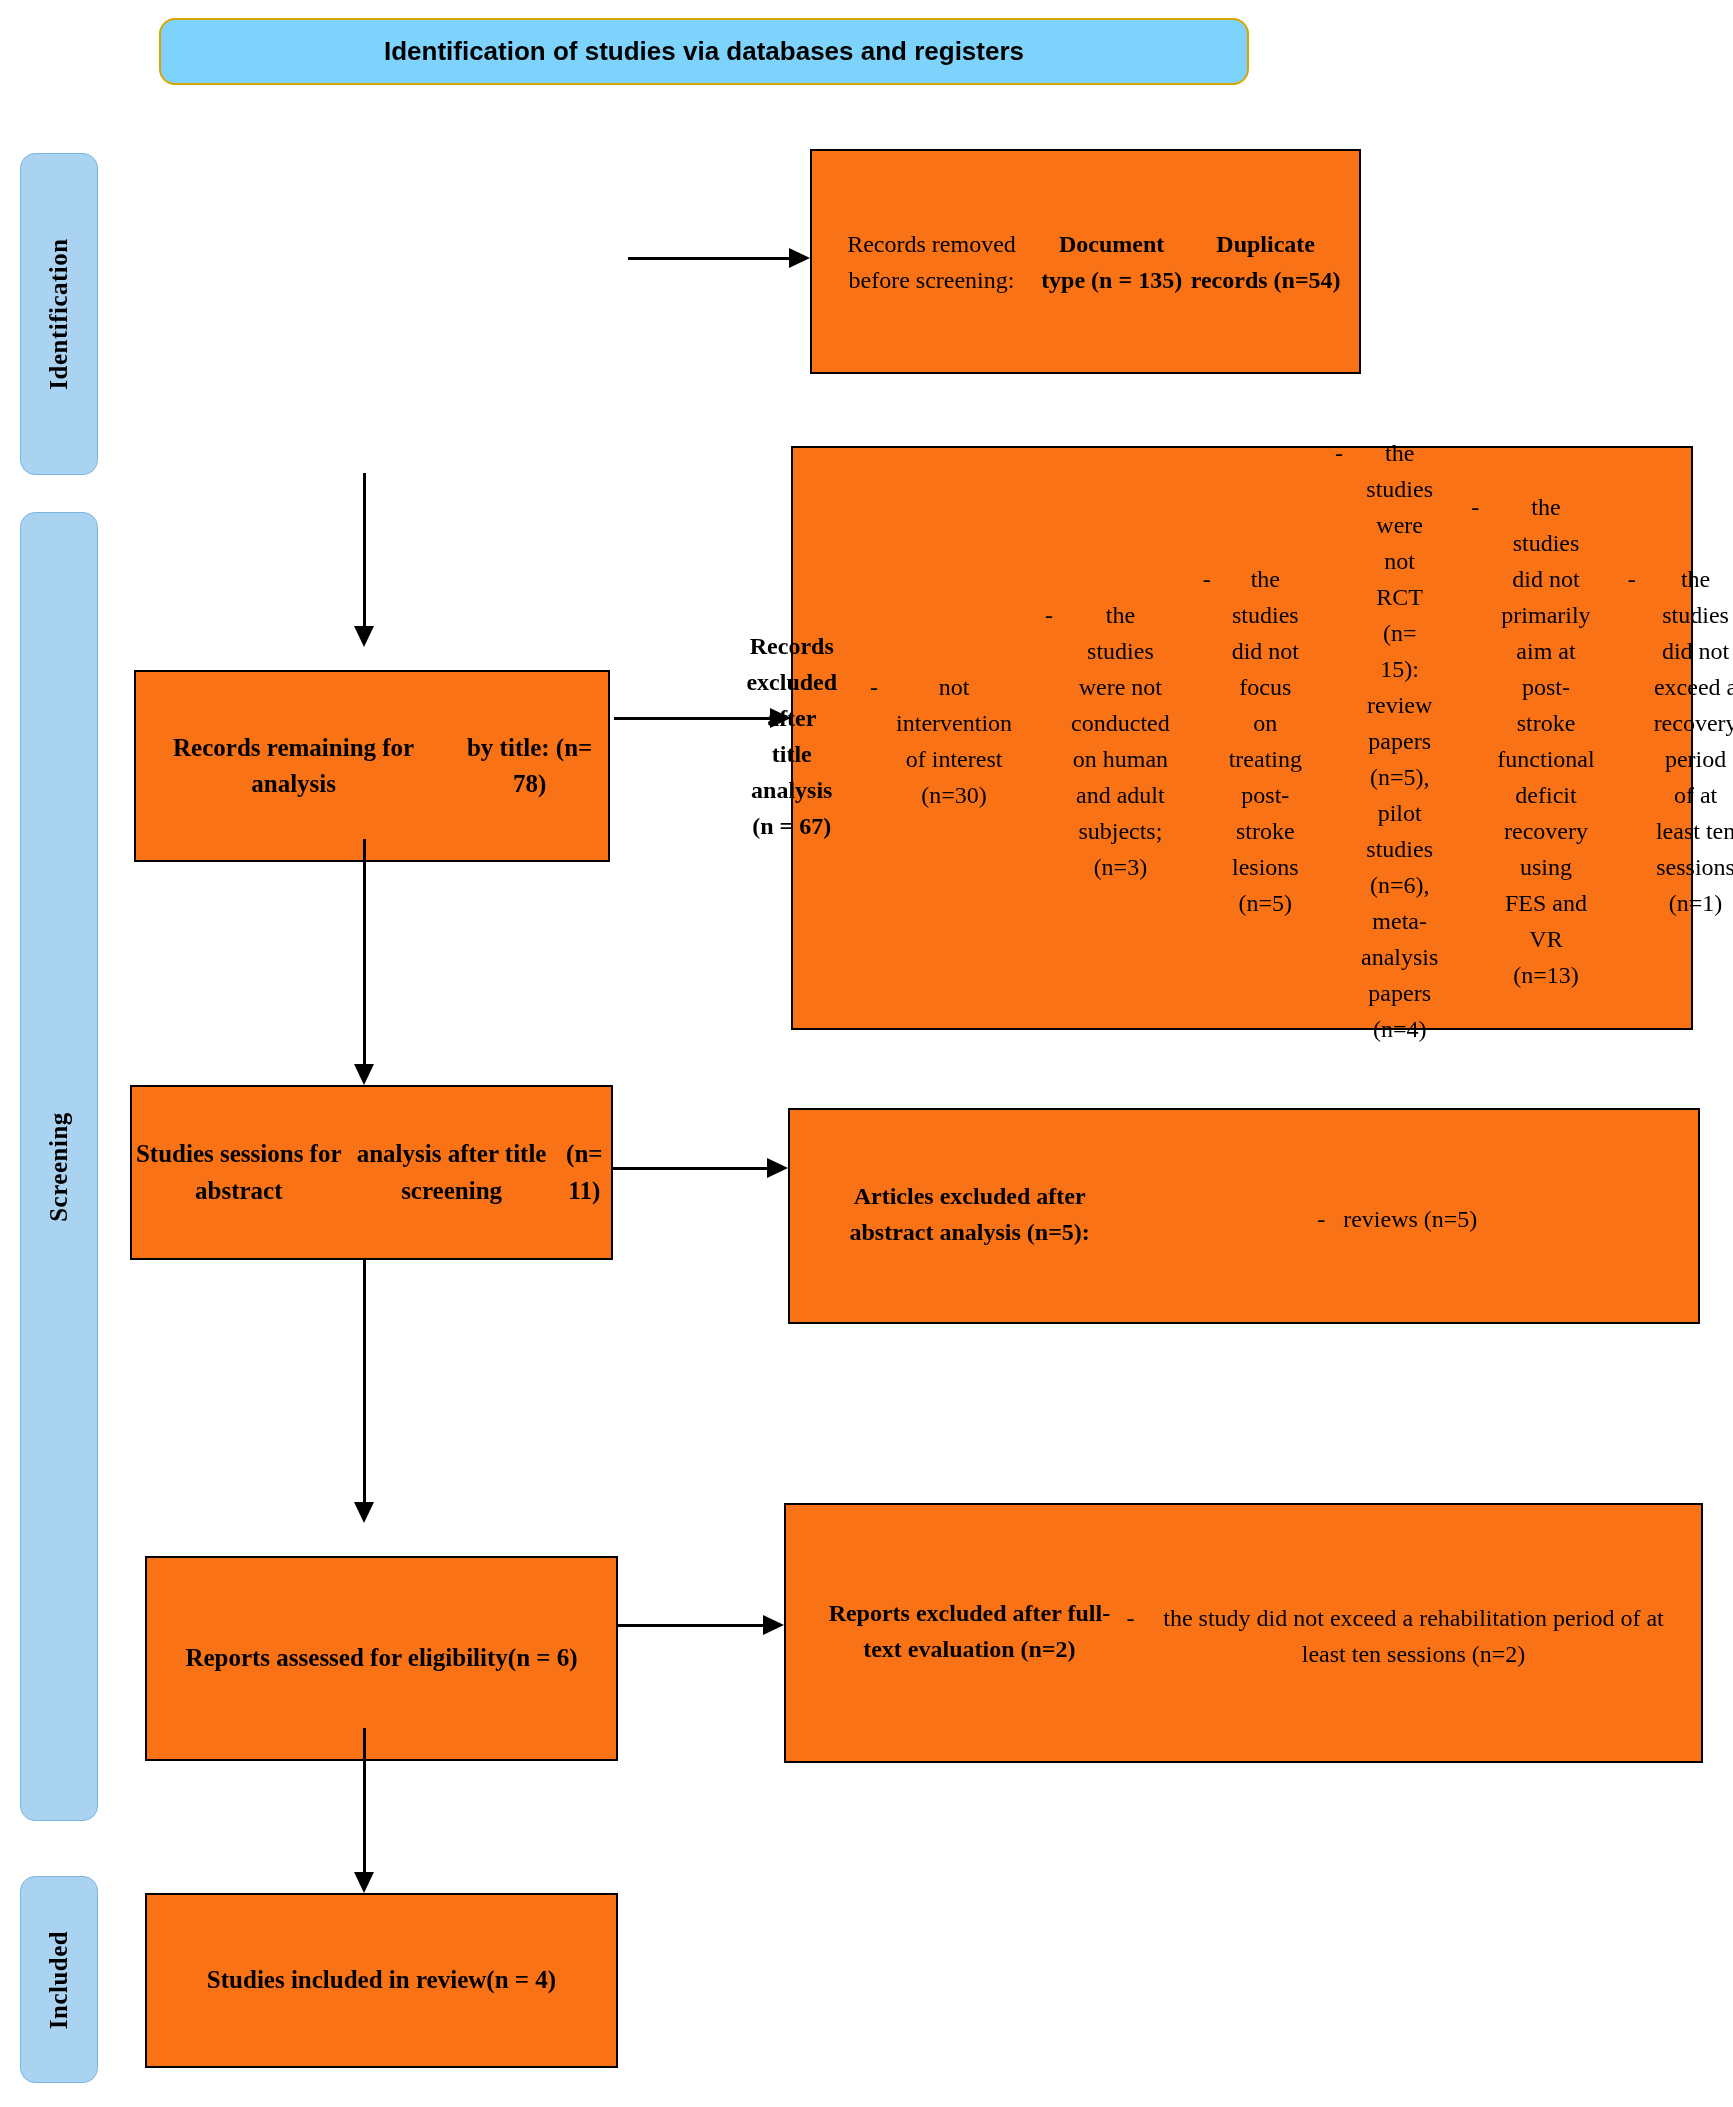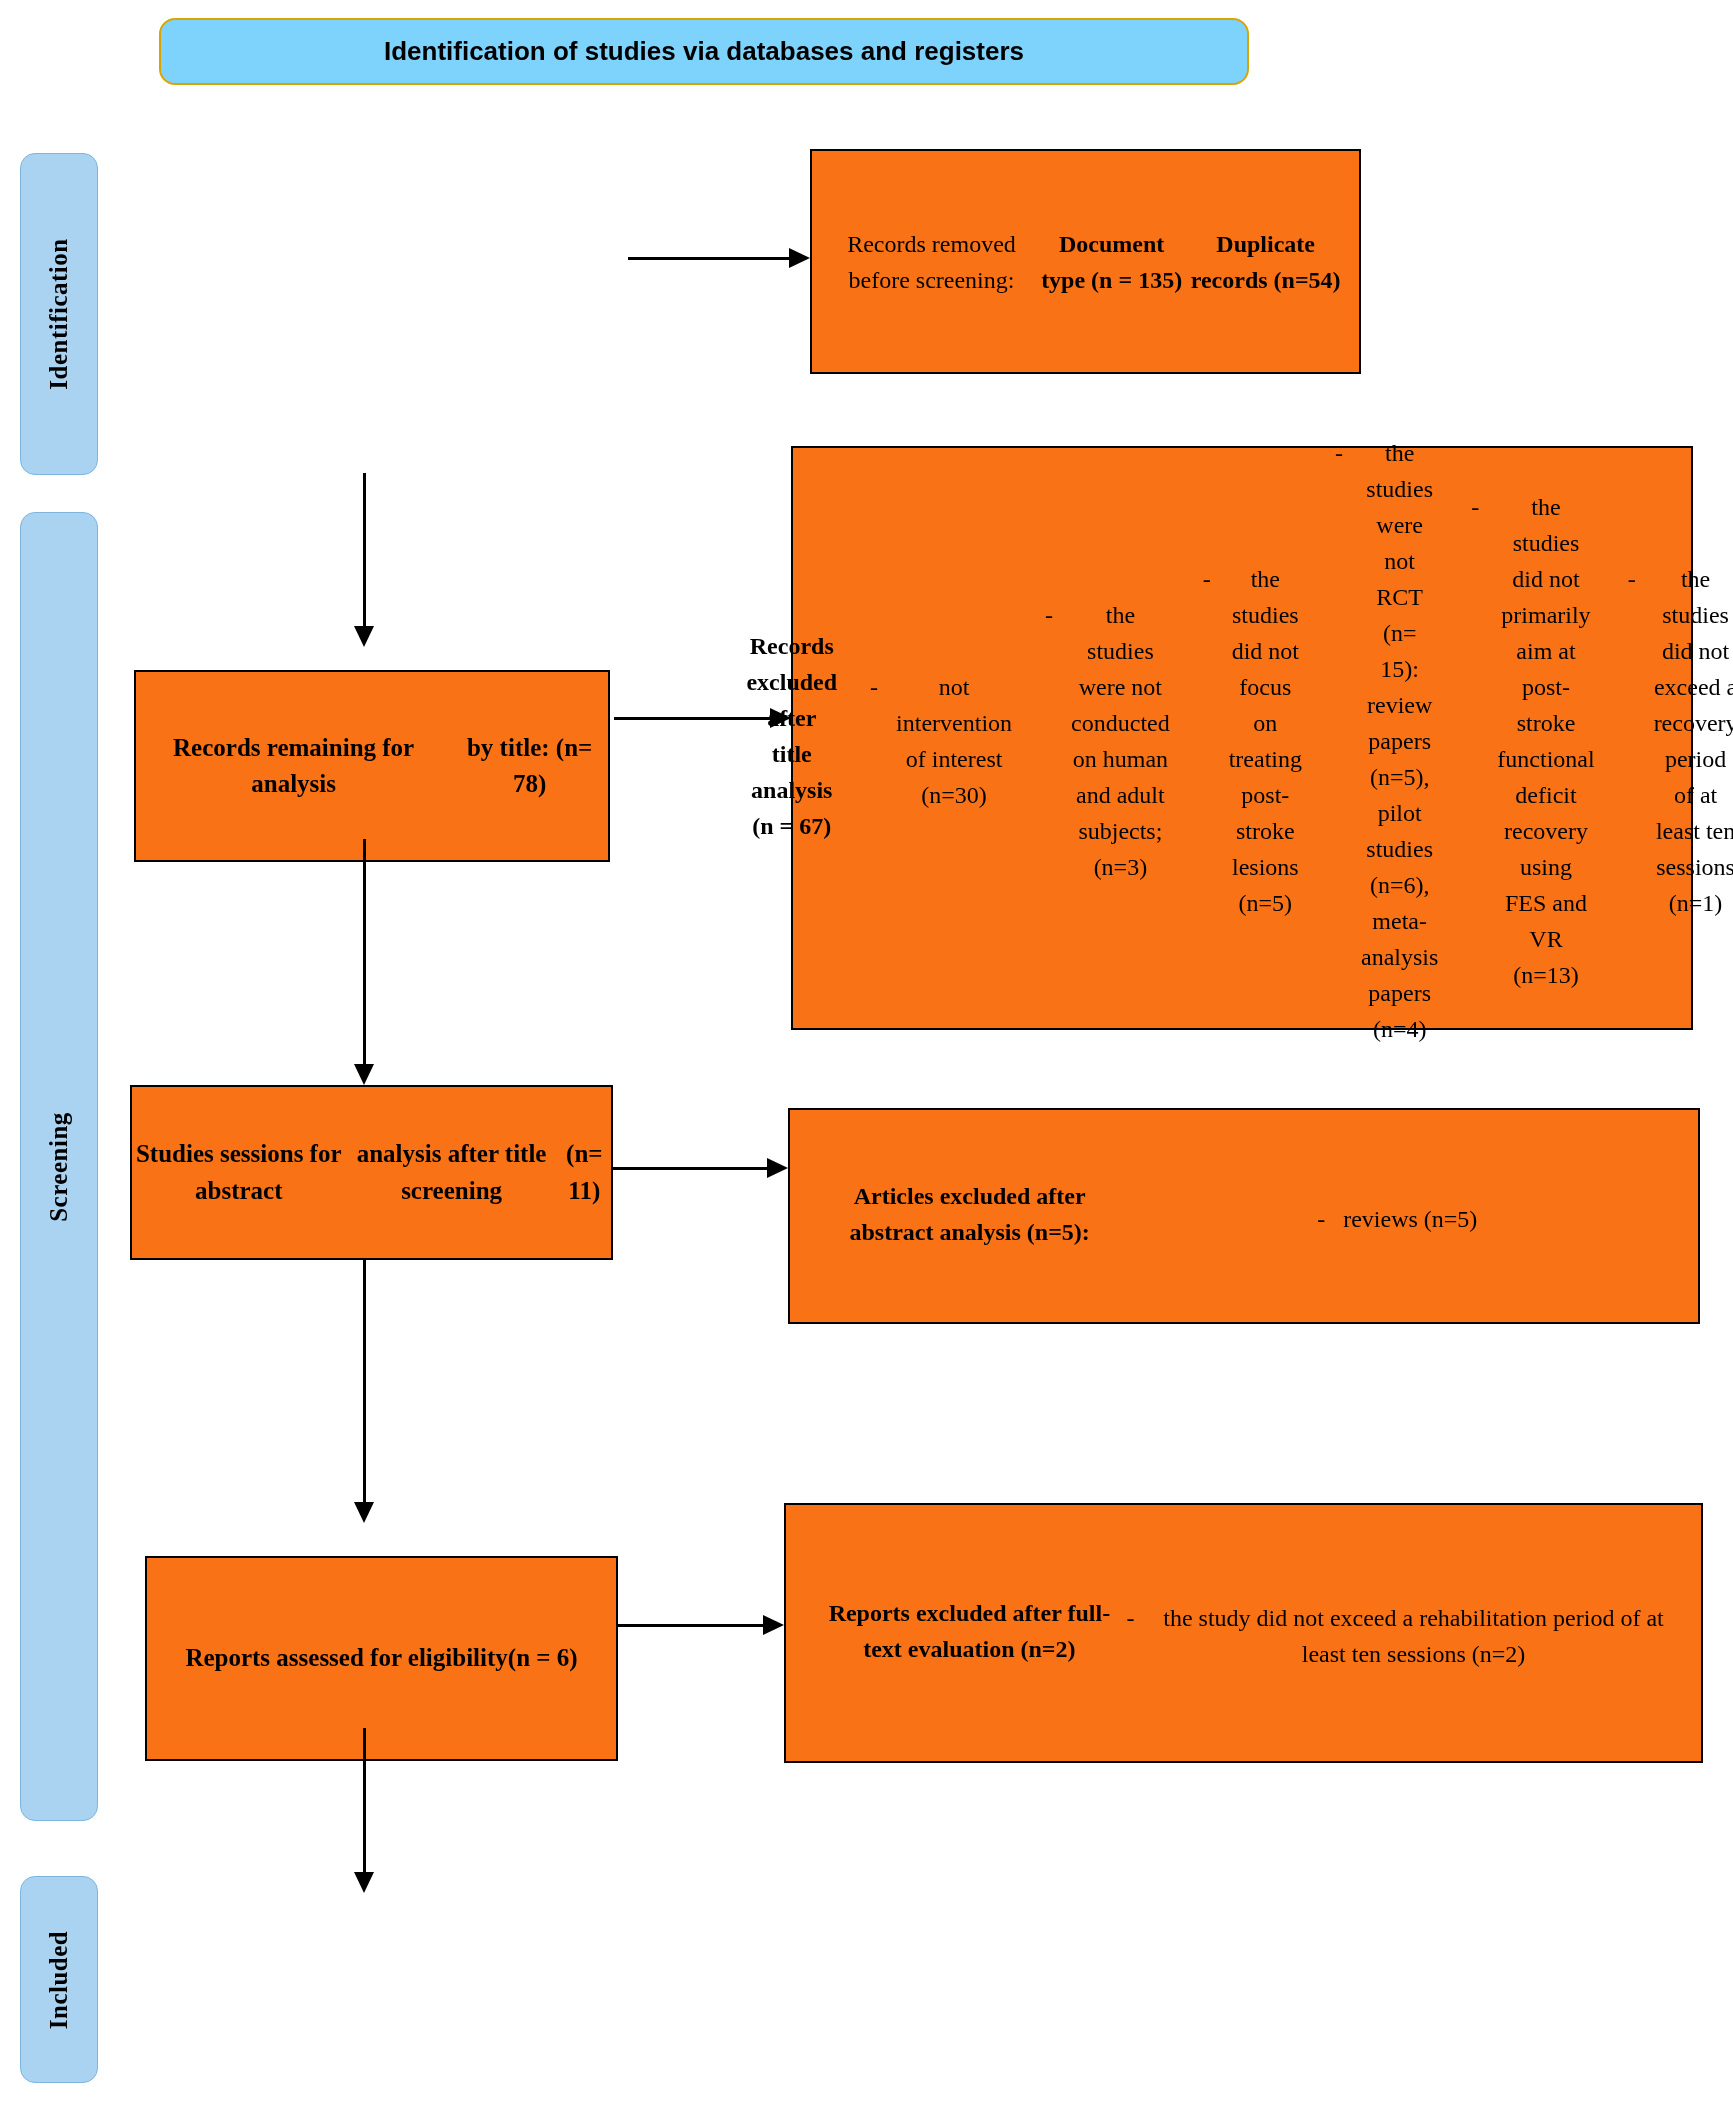--- a/index.html
+++ b/index.html
@@ -150,20 +150,24 @@
     <div class="bline">Studies sessions for abstract</div>
     <div class="bline">analysis after title screening</div>
     <div class="bline">(n= 11)</div>
   </div>
 
   <div class="box" id="box4">
     <div class="bline">Reports assessed for eligibility</div>
     <div class="bline">(n = 6)</div>
   </div>
 
+  <div class="box" id="box5">
+    <div class="bline">Studies included in review</div>
+    <div class="bline">(n = 4)</div>
+  </div>
 
   <div class="box" id="r1">
     <div class="rline">Records removed before screening:</div>
     <div class="rline bold">Document type (n = 135)</div>
     <div class="rline bold">Duplicate records (n=54)</div>
   </div>
 
   <div class="box" id="r2">
     <div class="rtitle">Records excluded after title analysis (n = 67)</div>
     <div class="item">

